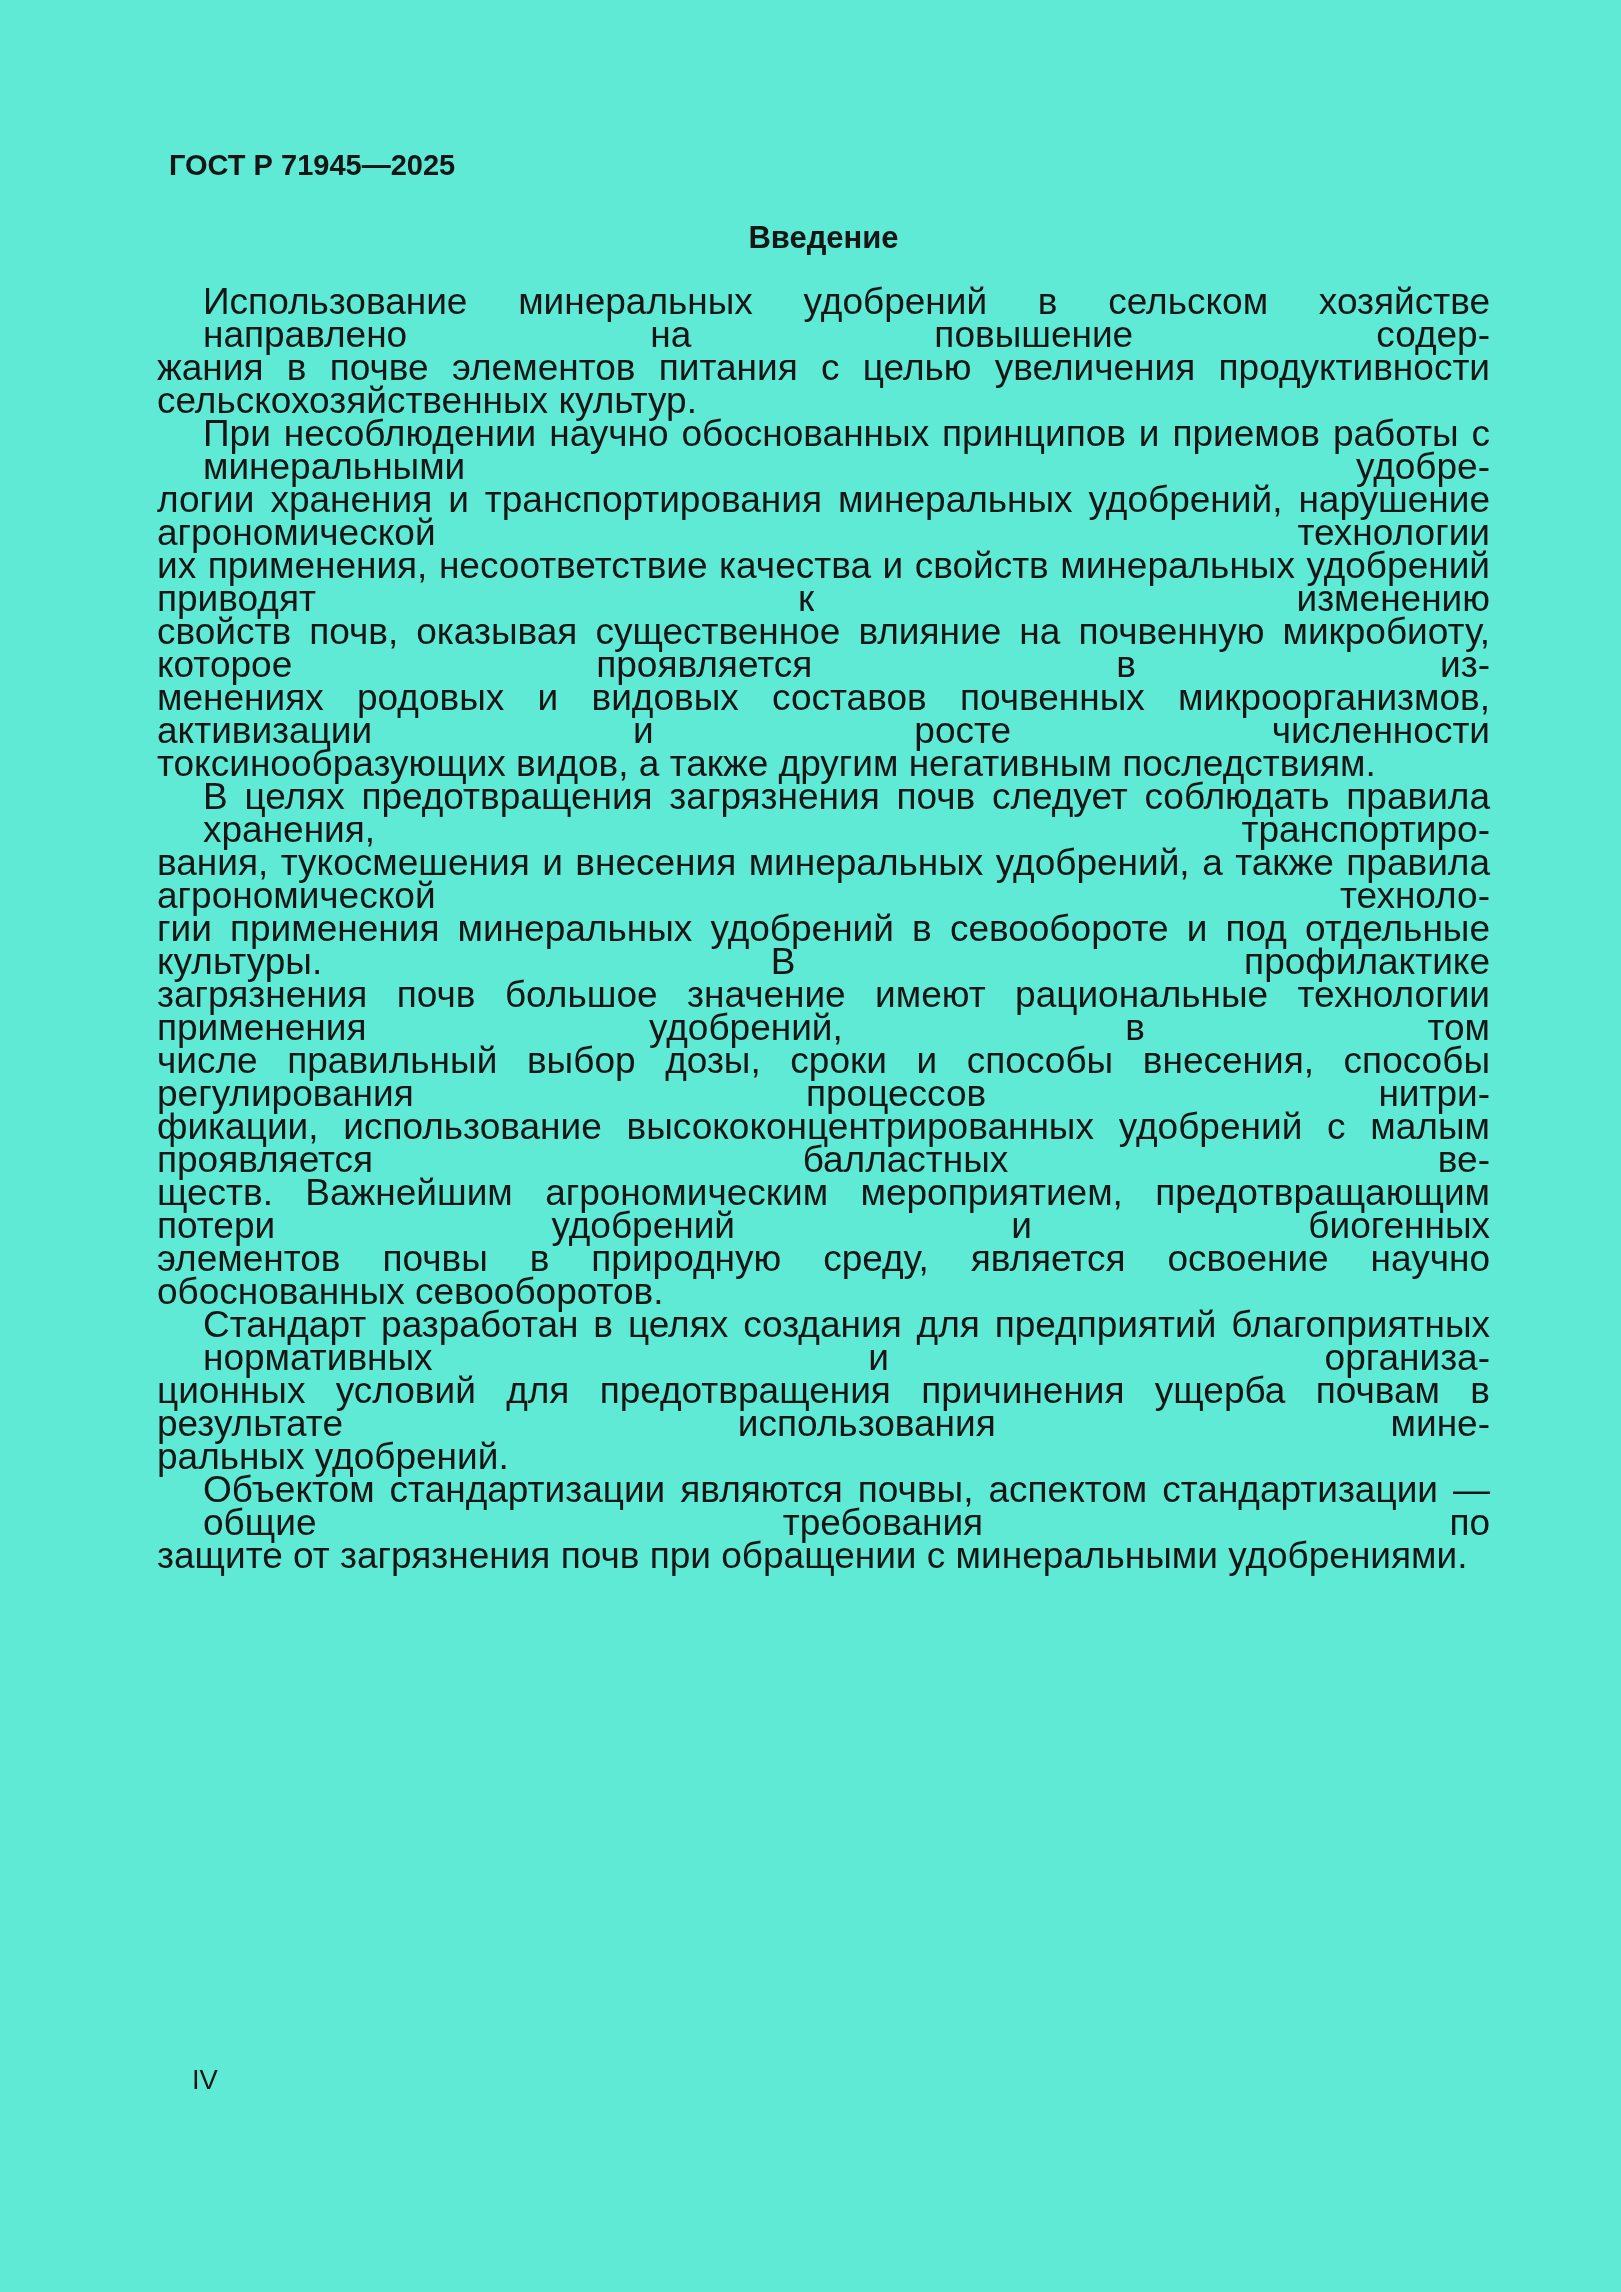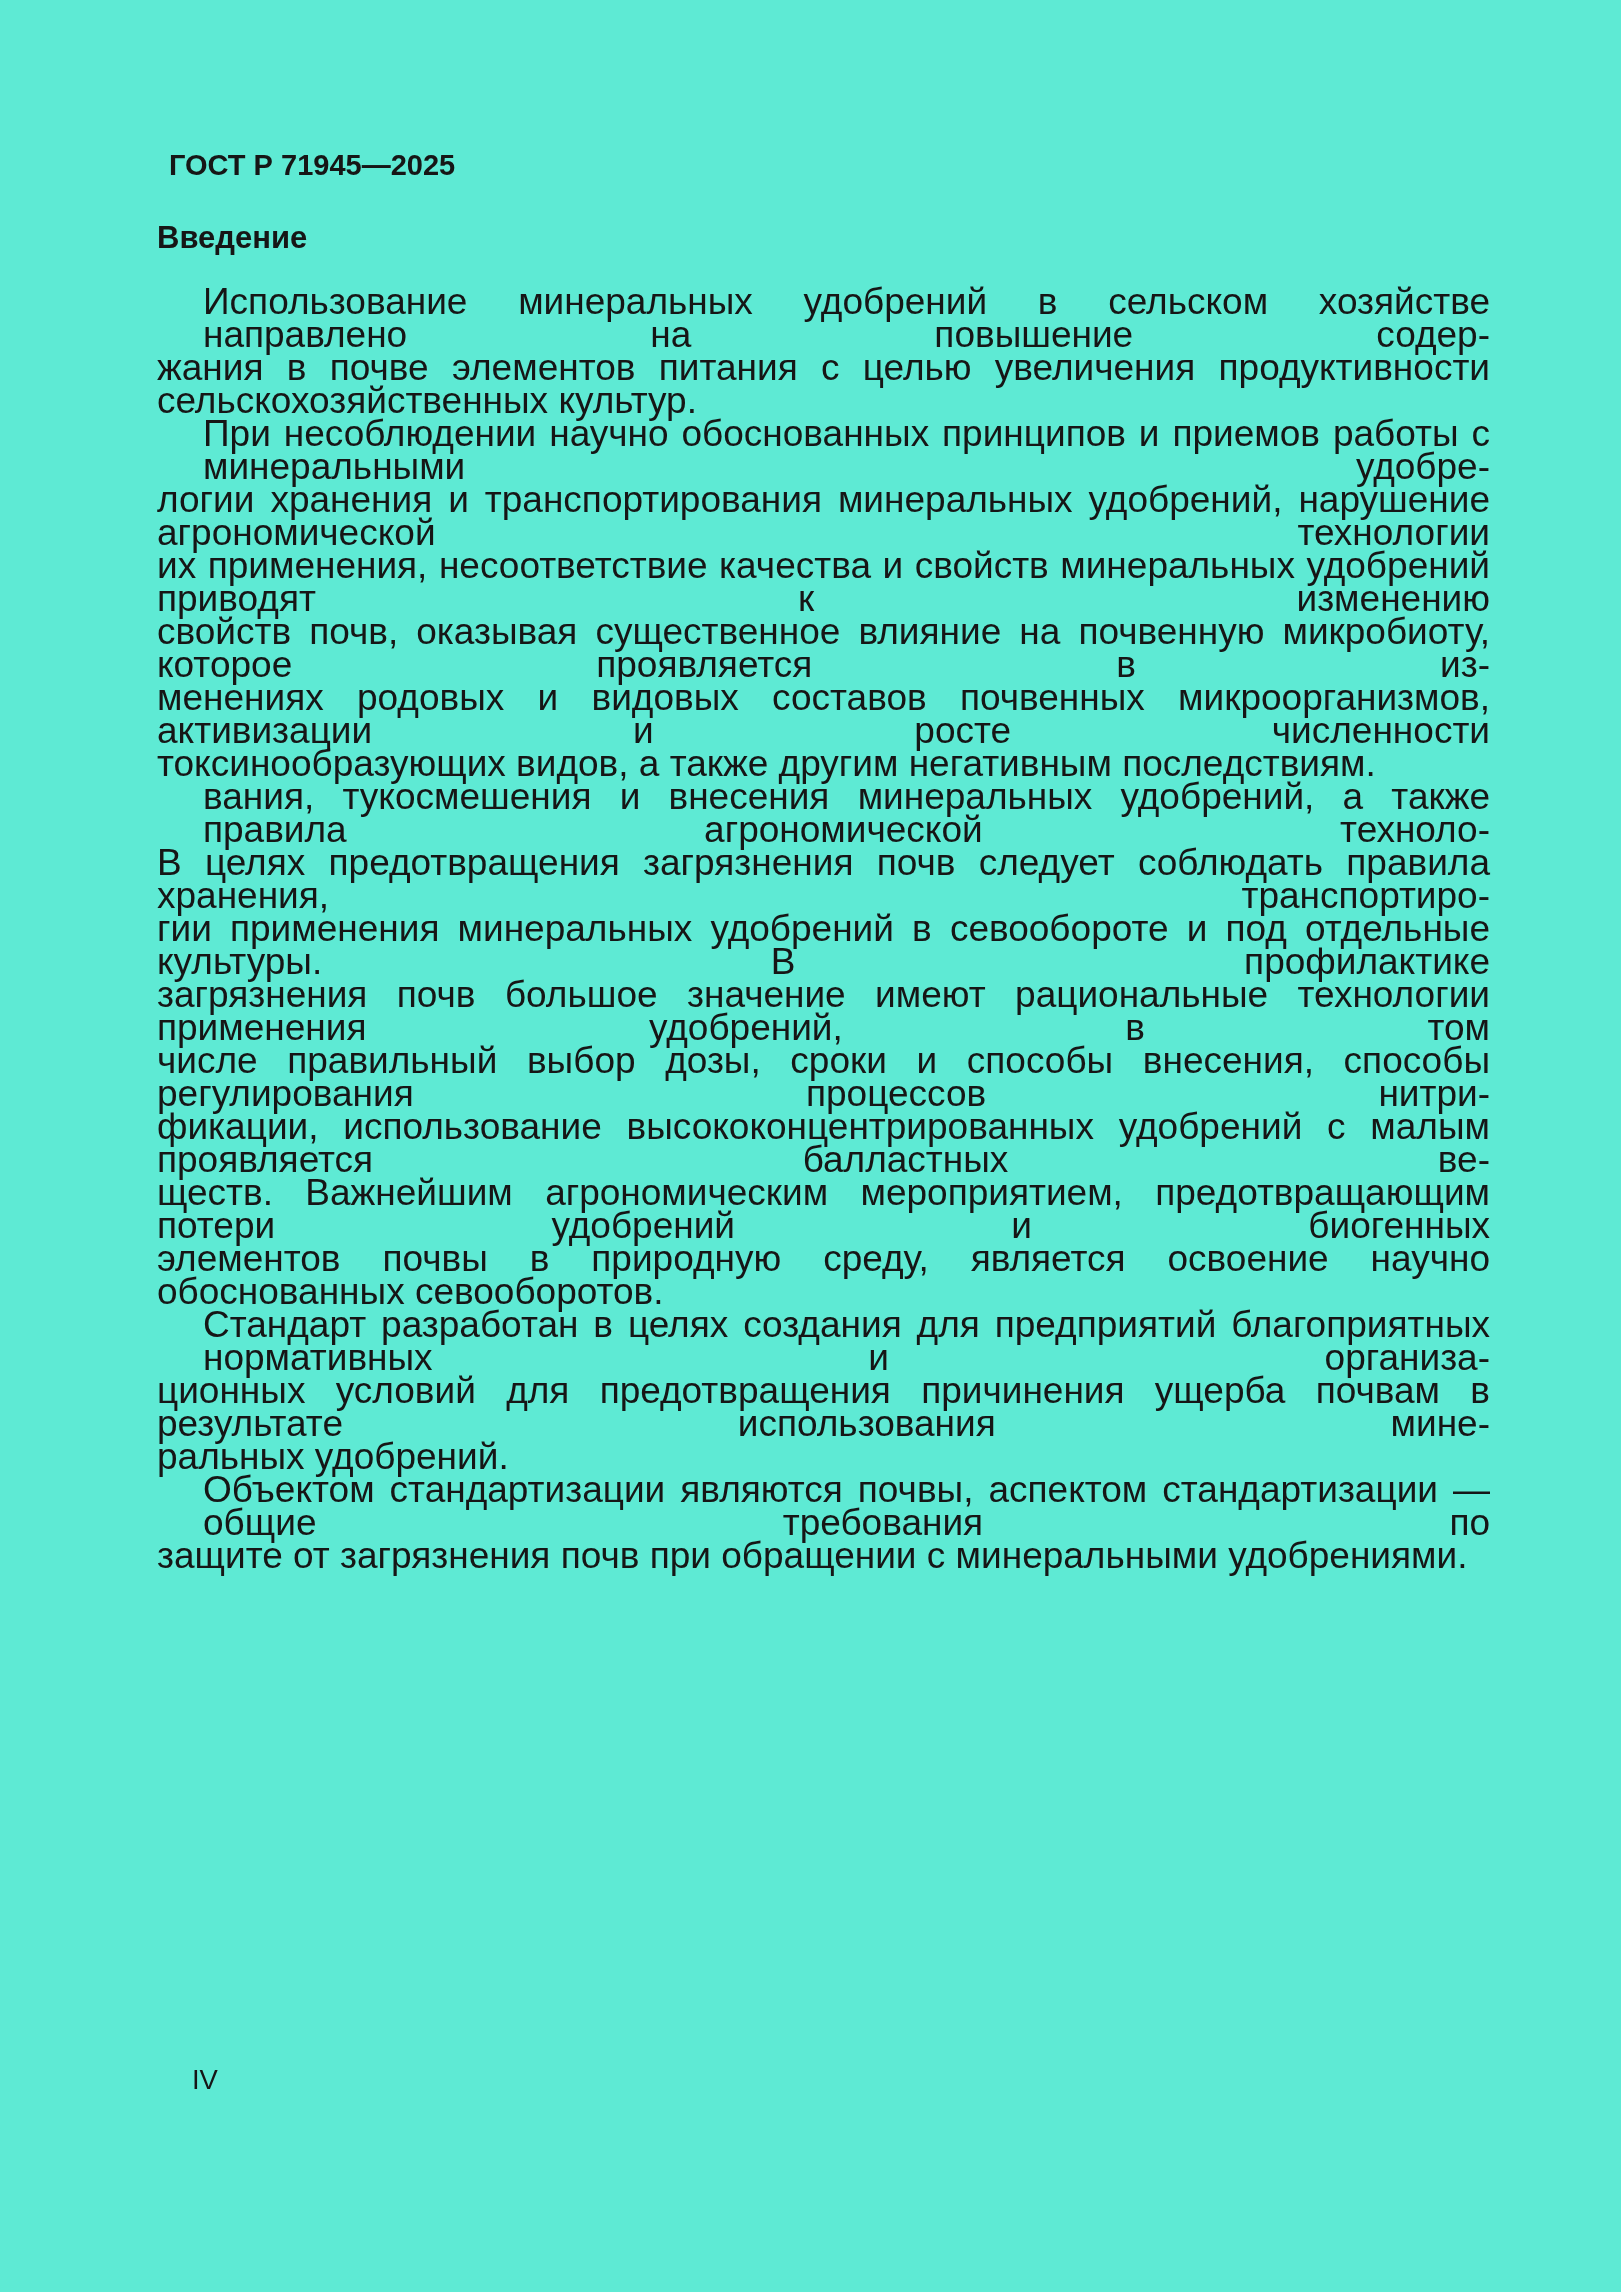--- a/index.html
+++ b/index.html
@@ -22,21 +22,21 @@
     top: 149px;
     font-size: 29px;
     font-weight: bold;
     white-space: nowrap;
   }
   .doc-title {
     position: absolute;
     left: 157px;
     top: 220px;
     width: 1333px;
-    text-align: left;
+    text-align: center;
     font-size: 31px;
     font-weight: bold;
   }
   .doc-body {
     position: absolute;
     left: 157px;
     top: 285px;
     width: 1333px;
     font-size: 37px;
     line-height: 33px;
@@ -75,22 +75,22 @@
       </div>
       <div class="para">
         <div class="line">При несоблюдении научно обоснованных принципов и приемов работы с минеральными удобре-</div>
         <div class="line">логии хранения и транспортирования минеральных удобрений, нарушение агрономической технологии</div>
         <div class="line">их применения, несоответствие качества и свойств минеральных удобрений приводят к изменению</div>
         <div class="line">свойств почв, оказывая существенное влияние на почвенную микробиоту, которое проявляется в из-</div>
         <div class="line">менениях родовых и видовых составов почвенных микроорганизмов, активизации и росте численности</div>
         <div class="line">токсинообразующих видов, а также другим негативным последствиям.</div>
       </div>
       <div class="para">
+        <div class="line">В целях предотвращения загрязнения почв следует соблюдать правила хранения, транспортиро-</div>
         <div class="line">вания, тукосмешения и внесения минеральных удобрений, а также правила агрономической техноло-</div>
-        <div class="line">В целях предотвращения загрязнения почв следует соблюдать правила хранения, транспортиро-</div>
         <div class="line">гии применения минеральных удобрений в севообороте и под отдельные культуры. В профилактике</div>
         <div class="line">загрязнения почв большое значение имеют рациональные технологии применения удобрений, в том</div>
         <div class="line">числе правильный выбор дозы, сроки и способы внесения, способы регулирования процессов нитри-</div>
         <div class="line">фикации, использование высококонцентрированных удобрений с малым проявляется балластных ве-</div>
         <div class="line">ществ. Важнейшим агрономическим мероприятием, предотвращающим потери удобрений и биогенных</div>
         <div class="line">элементов почвы в природную среду, является освоение научно обоснованных севооборотов.</div>
       </div>
       <div class="para">
         <div class="line">Стандарт разработан в целях создания для предприятий благоприятных нормативных и организа-</div>
         <div class="line">ционных условий для предотвращения причинения ущерба почвам в результате использования мине-</div>

